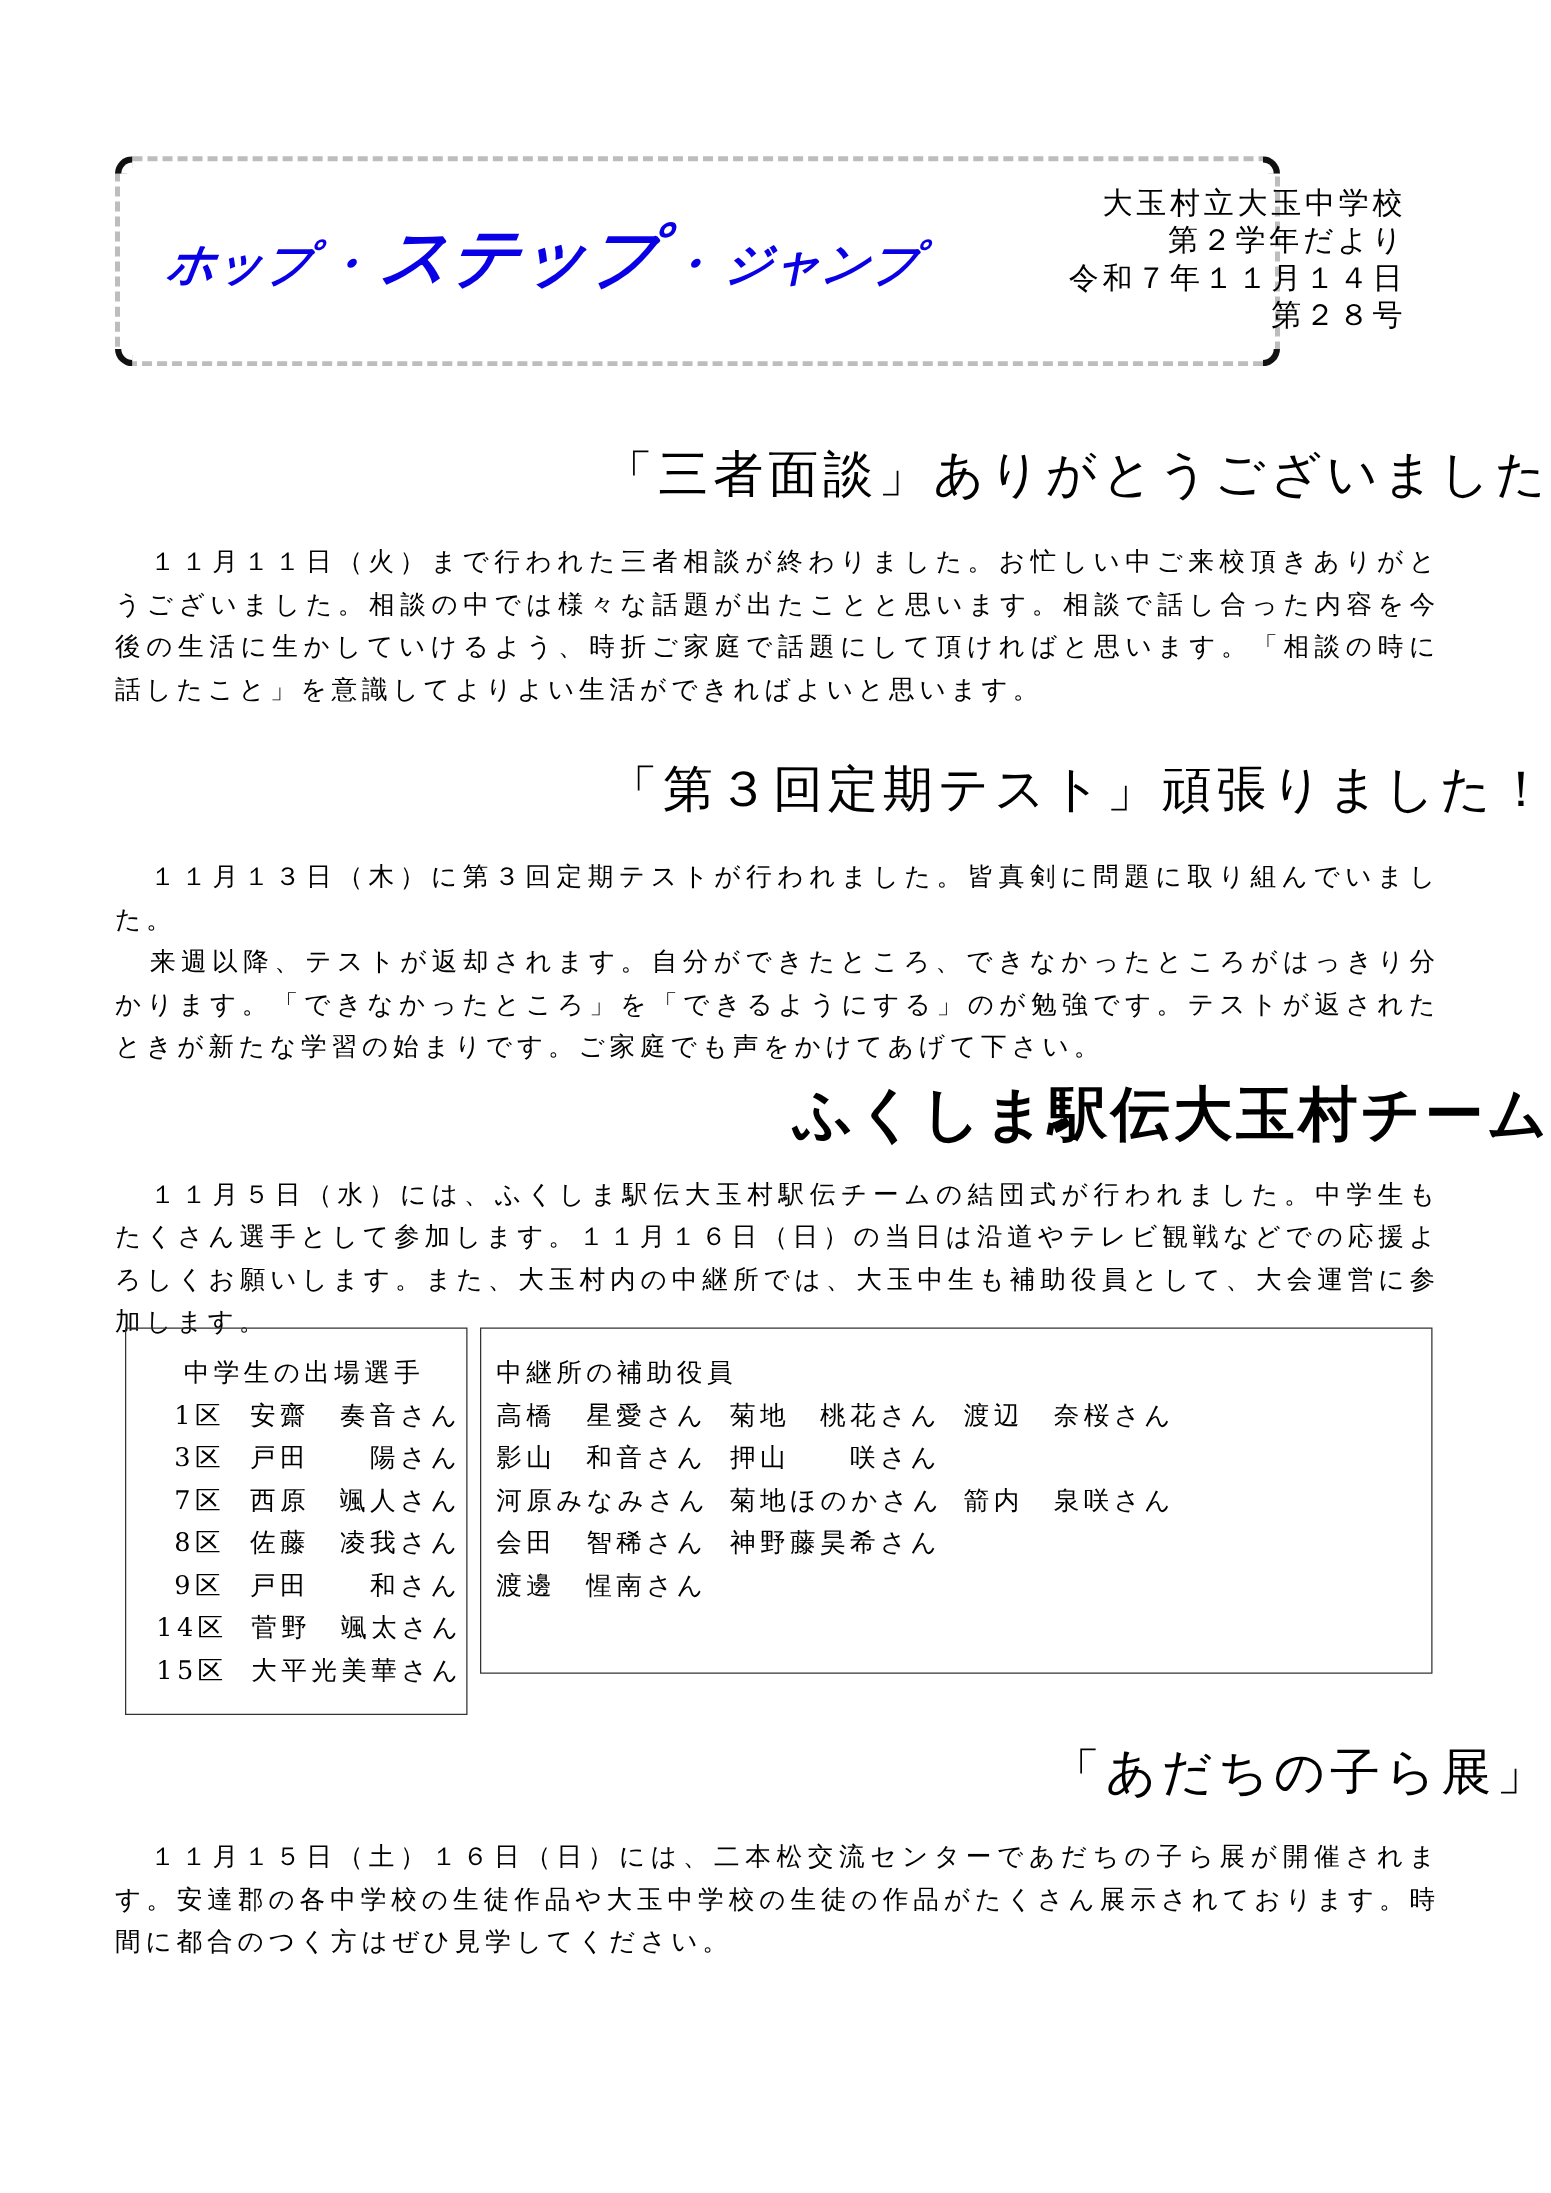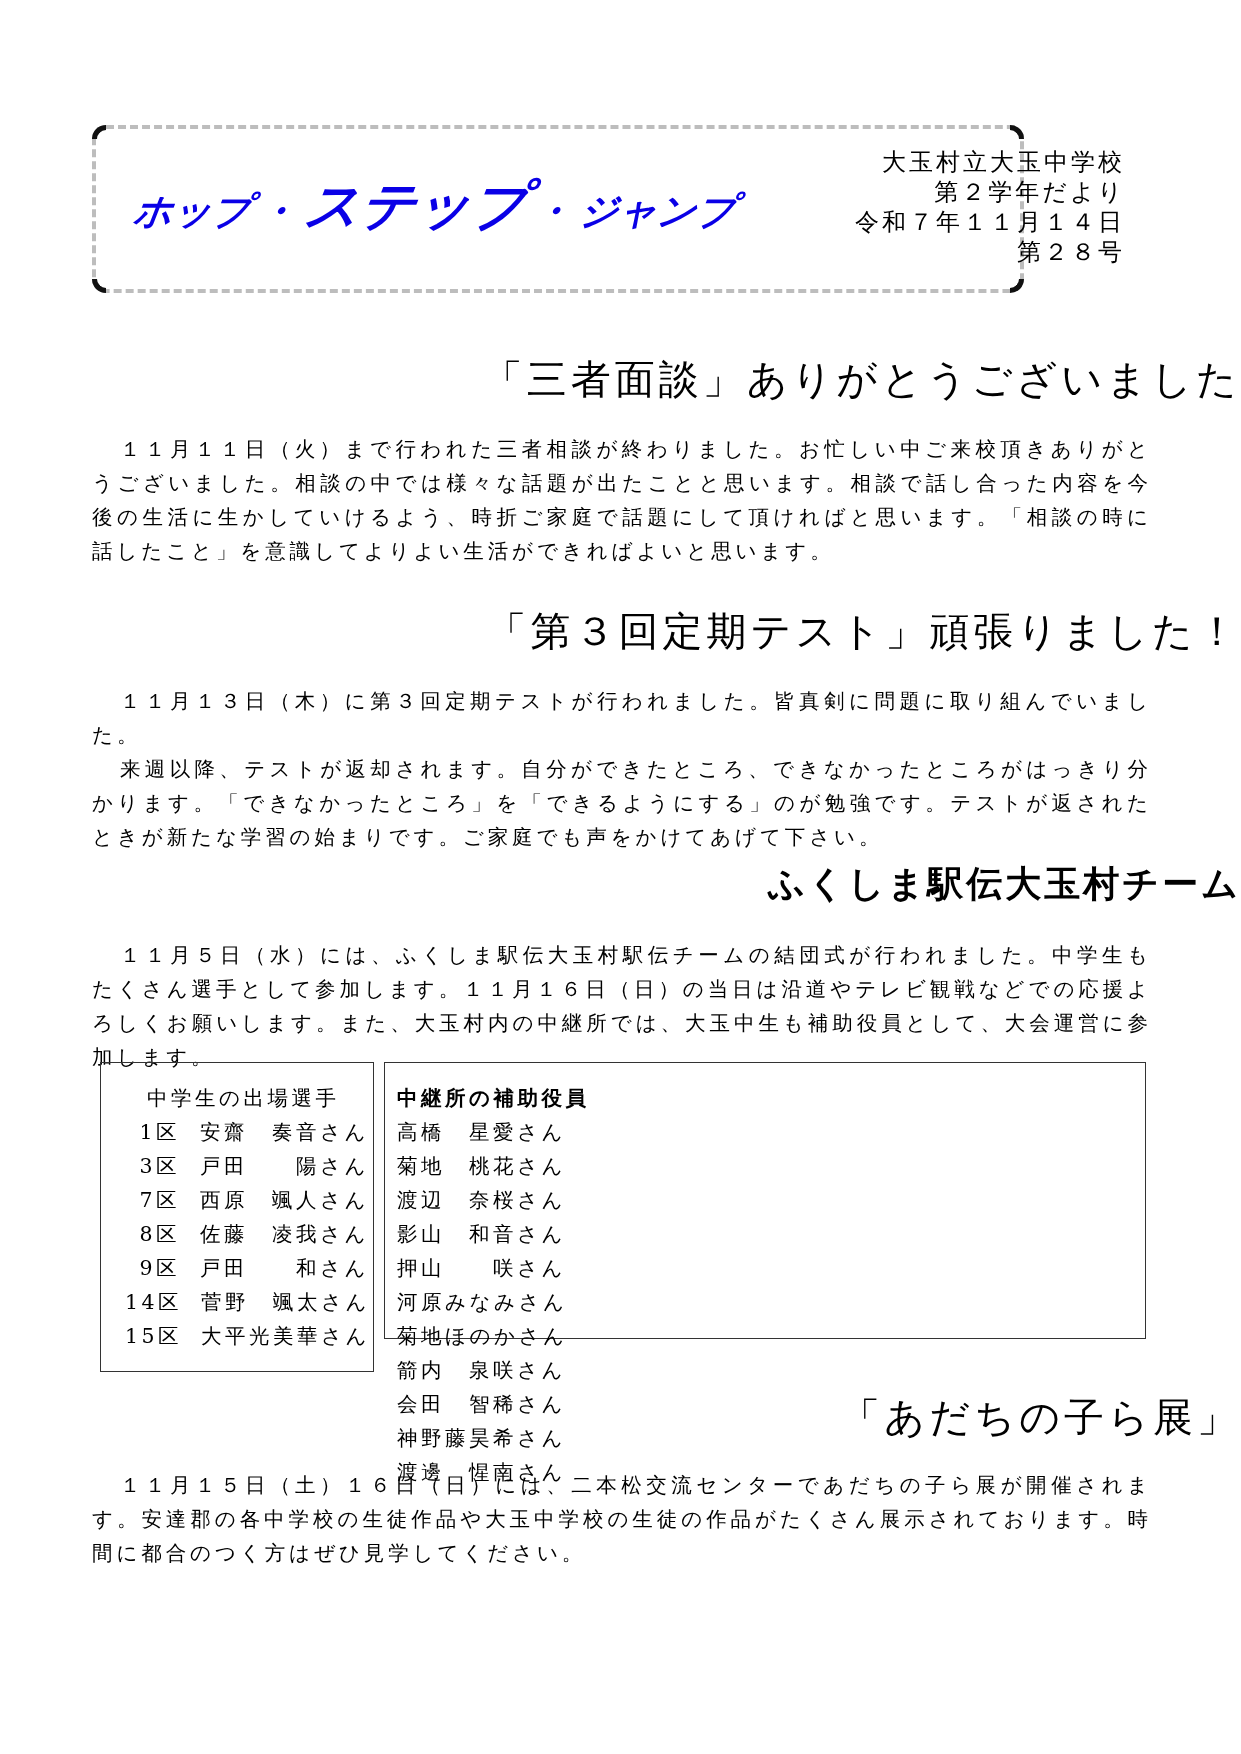--- a/index.html
+++ b/index.html
@@ -36,42 +36,42 @@
   .issuer {
     position: absolute; right: 116px; top: 147px; text-align: right;
     font-size: 24px; line-height: 30px; letter-spacing: 3px;
   }
 
   h2 {
     position: absolute; left: 0; width: 1241px; margin: 0;
     text-align: right; font-family: "DejaVu Sans", sans-serif;
     font-weight: normal; font-size: 40px; letter-spacing: 4px;
   }
-  h2.bold { font-weight: bold; font-size: 36px; letter-spacing: 3px; }
+  h2.bold { font-weight: bold; font-size: 47px; letter-spacing: 3px; }
 
   .para {
     position: absolute; left: 92px; width: 1060px;
     font-size: 20.5px; line-height: 34px; letter-spacing: 3.9px;
     text-align: justify;
   }
   .para p { margin: 0; }
   .para p.indent { text-indent: 28px; }
 
   .box {
     position: absolute; border: 1.5px solid #333; box-sizing: border-box;
     font-size: 20.5px; line-height: 34px; letter-spacing: 3.5px;
   }
   .box-left { left: 100px; top: 1062px; width: 274px; height: 310px; padding: 18px 0 0 24px; }
   .box-right { left: 384px; top: 1062px; width: 762px; height: 277px; padding: 18px 0 0 12px; }
   .box .hdr { padding-left: 22px; }
-  .box-right .hdr { padding-left: 0; font-weight: bold; }
+  .box-right .hdr { padding-left: 0; }
   .runner-row { display: flex; white-space: nowrap; }
   .runner-row .sec { width: 56px; text-align: right; padding-right: 20px; }
   .runner-row .nm { width: 176px; }
-  .helper-row { display: flex; white-space: pre; flex-direction: column; }
+  .helper-row { display: flex; white-space: pre; }
   .helper-row span { width: 190px; }
 </style>
 </head>
 <body>
 
 <div class="frame">
   <div class="corner c-tl"></div>
   <div class="corner c-tr"></div>
   <div class="corner c-bl"></div>
   <div class="corner c-br"></div>

